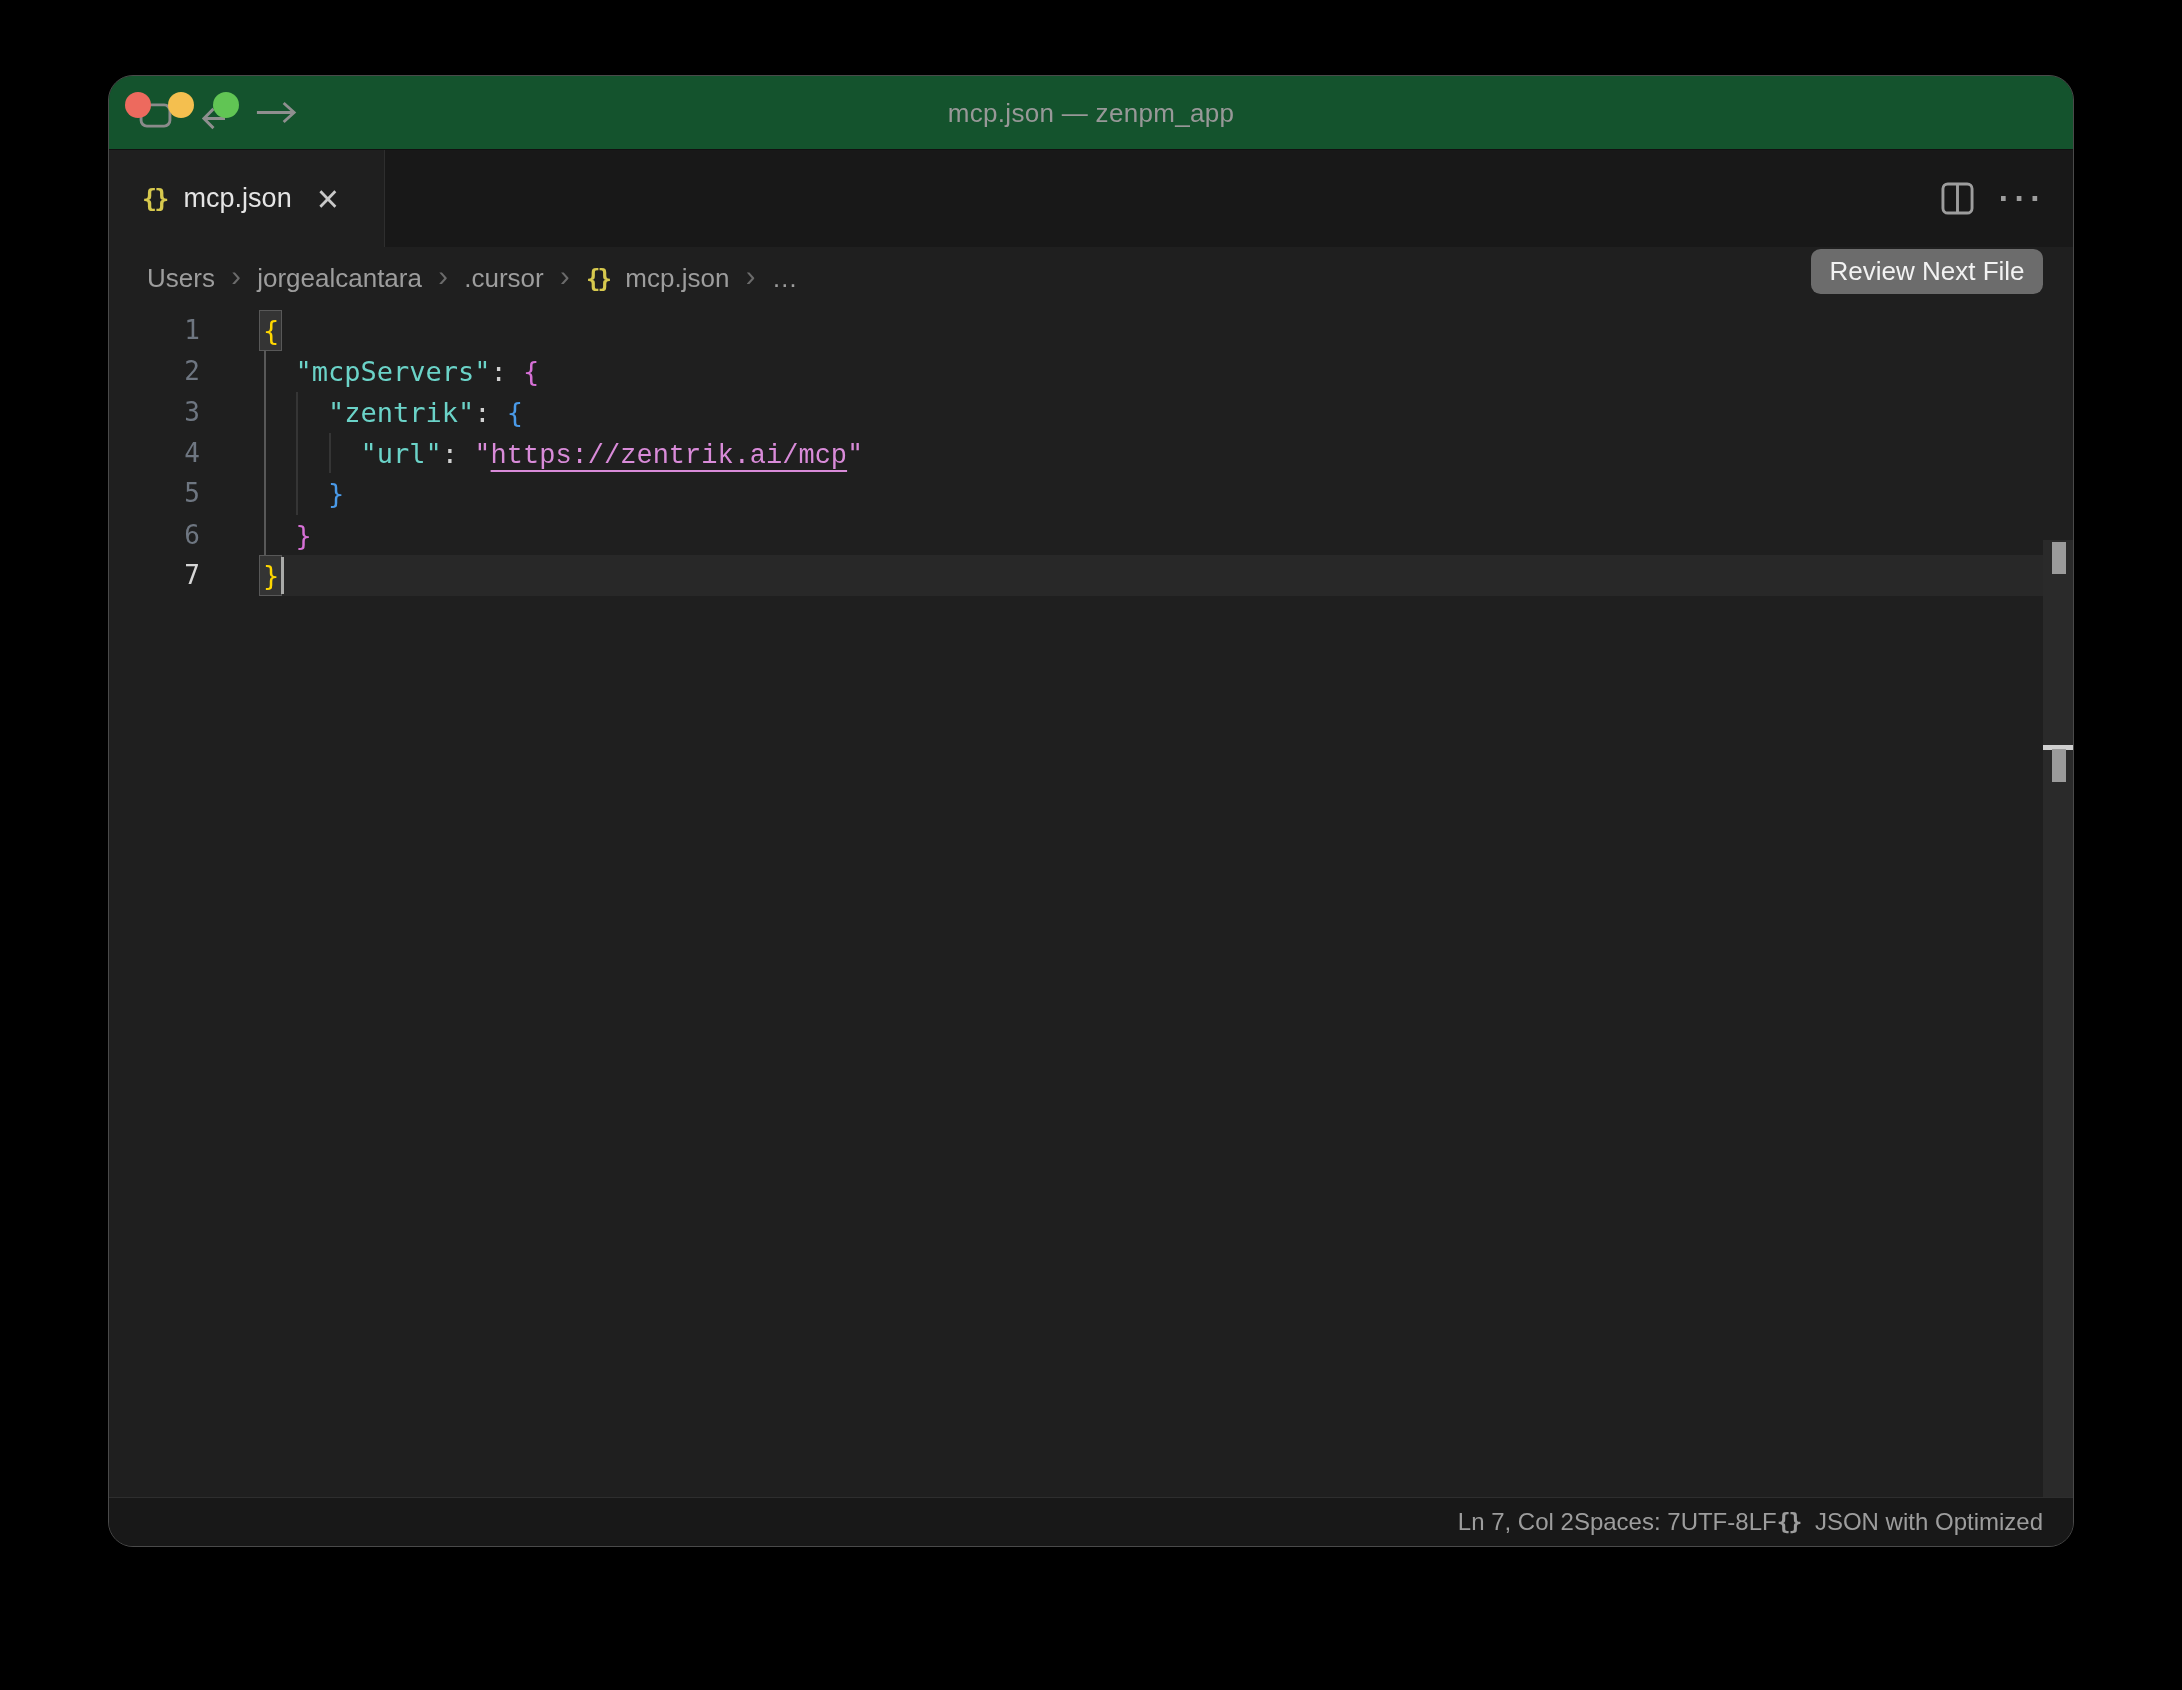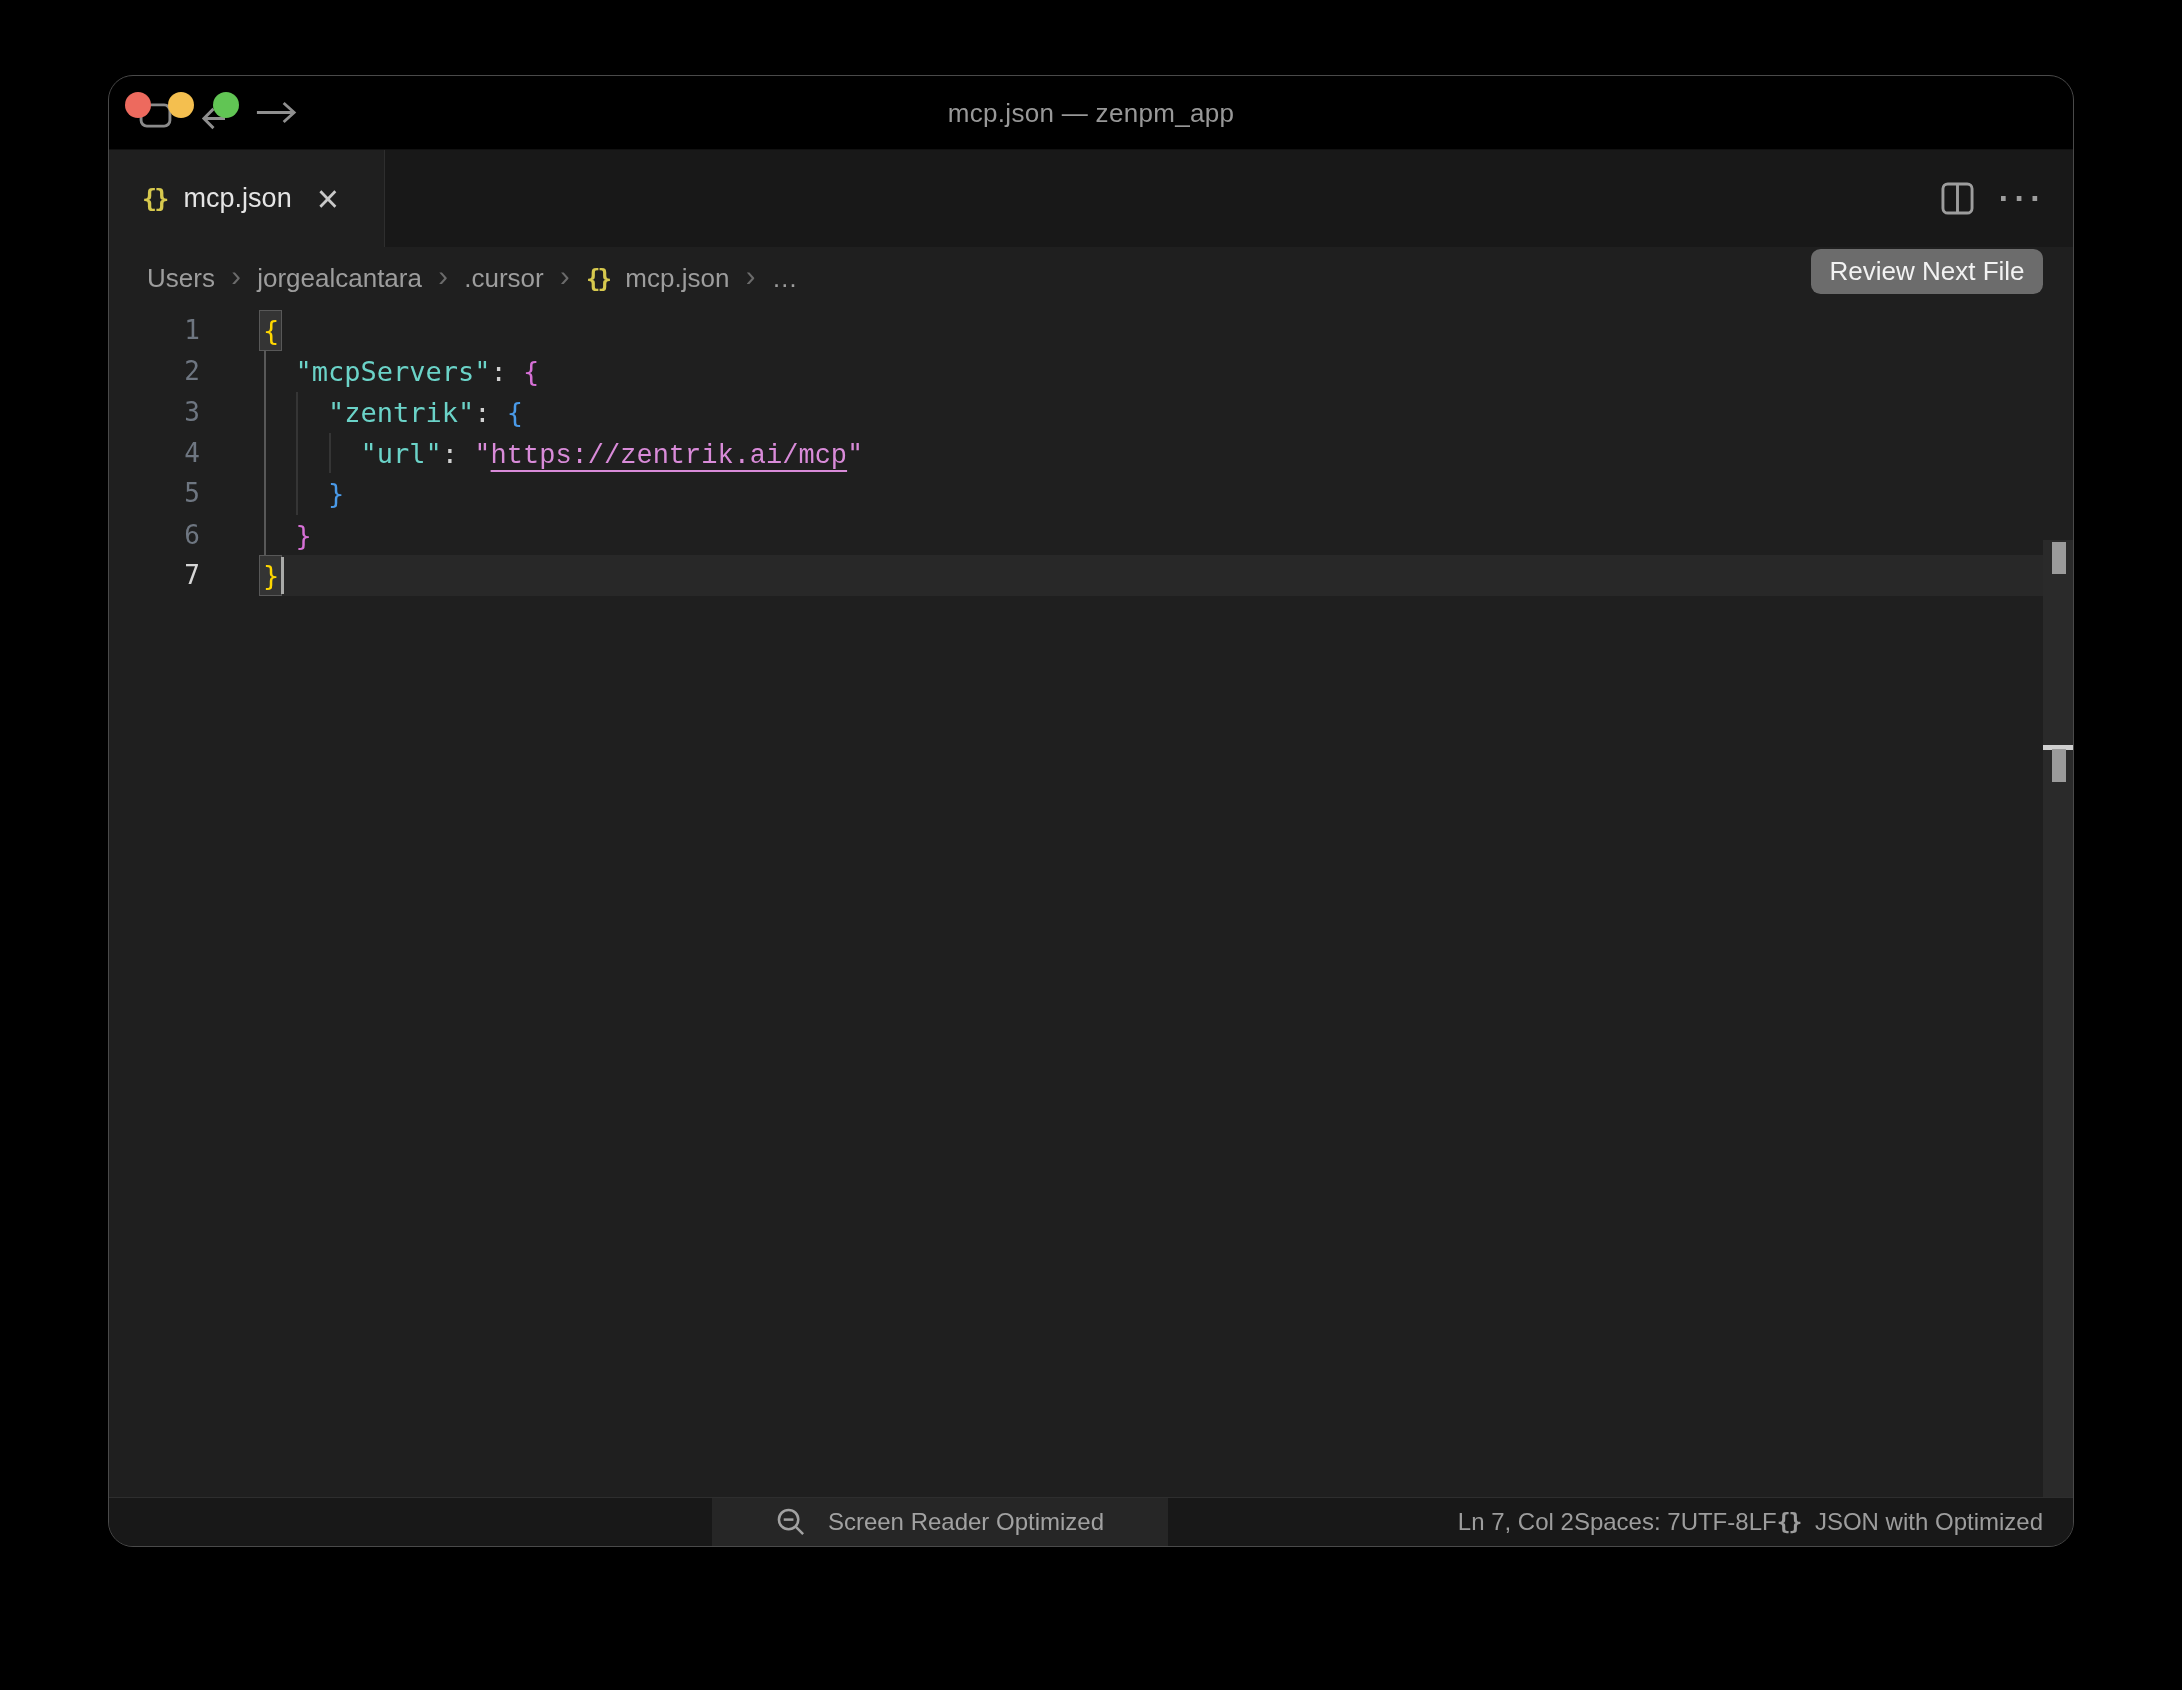--- a/index.html
+++ b/index.html
@@ -4,21 +4,21 @@
 <style>
   * { margin:0; padding:0; box-sizing:border-box; }
   html,body { width:2183px; height:1691px; background:#000; overflow:hidden;
               font-family:"Liberation Sans", sans-serif; }
 
   .window { position:absolute; left:108px; top:75px; width:1966px; height:1472px;
             background:#1f1f1f; border:1px solid #4a4a4a; border-radius:25px;
             overflow:hidden; box-shadow: inset 0 1px 0 rgba(255,255,255,0.14), 0 29px 86px rgba(0,0,0,0.8); }
 
   
-  .titlebar { position:absolute; left:0; top:0; right:0; height:74px; background:#000000;
+  .titlebar { position:absolute; left:0; top:0; right:0; height:74px; background:#14532d;
               border-bottom:1px solid #111; }
   .win-title { position:absolute; left:0; right:0; top:0; height:74px; line-height:74px;
                text-align:center; color:#989898; font-size:26px; letter-spacing:0.3px; }
   .light { position:absolute; top:16.3px; width:26px; height:26px; border-radius:50%; z-index:2; }
   .light.red    { left:16.3px;  background:#ed6a5e; }
   .light.yellow { left:59px;  background:#f4bf4f; }
   .light.green  { left:104px; background:#61c554; }
   .tb-ghost { position:absolute; z-index:1; }
   #ghost-square  { left:30px;  top:27px; }
   #ghost-back    { left:91px;  top:30px; }
@@ -172,30 +172,20 @@
         <div class="code-line" style="top: 247px;"><span style="color: rgb(255, 215, 0);">}</span></div>
       </div>
     <div class="scroll-track">
       <div class="scroll-thumb"></div>
       <div class="ruler-line"></div>
       <div class="ruler-stem"></div>
     </div>
   </div>
 
   <div class="statusbar">
-    <div class="sr-item">
-      <span>
-        <svg width="31" height="31" viewBox="0 0 32 32">
-          <circle cx="13" cy="13" r="10" fill="none" stroke="#a2a2a2" stroke-width="2.6"></circle>
-          <line x1="8" y1="13" x2="18" y2="13" stroke="#a2a2a2" stroke-width="2.6"></line>
-          <line x1="20.5" y1="20.5" x2="28" y2="28" stroke="#a2a2a2" stroke-width="2.6"></line>
-        </svg>
-      </span>
-      <span>Screen Reader Optimized</span>
-    </div>
     <div class="status-right" id="status-right">
 
     <span class="status-item">Ln 7, Col 2</span>
         <span class="status-item">Spaces: 7</span>
         <span class="status-item">UTF-8</span>
         <span class="status-item">LF</span>
         <span class="lang-item">
           <span class="lang-icon">{}</span>
           <span>JSON with Optimized</span>
         </span>

